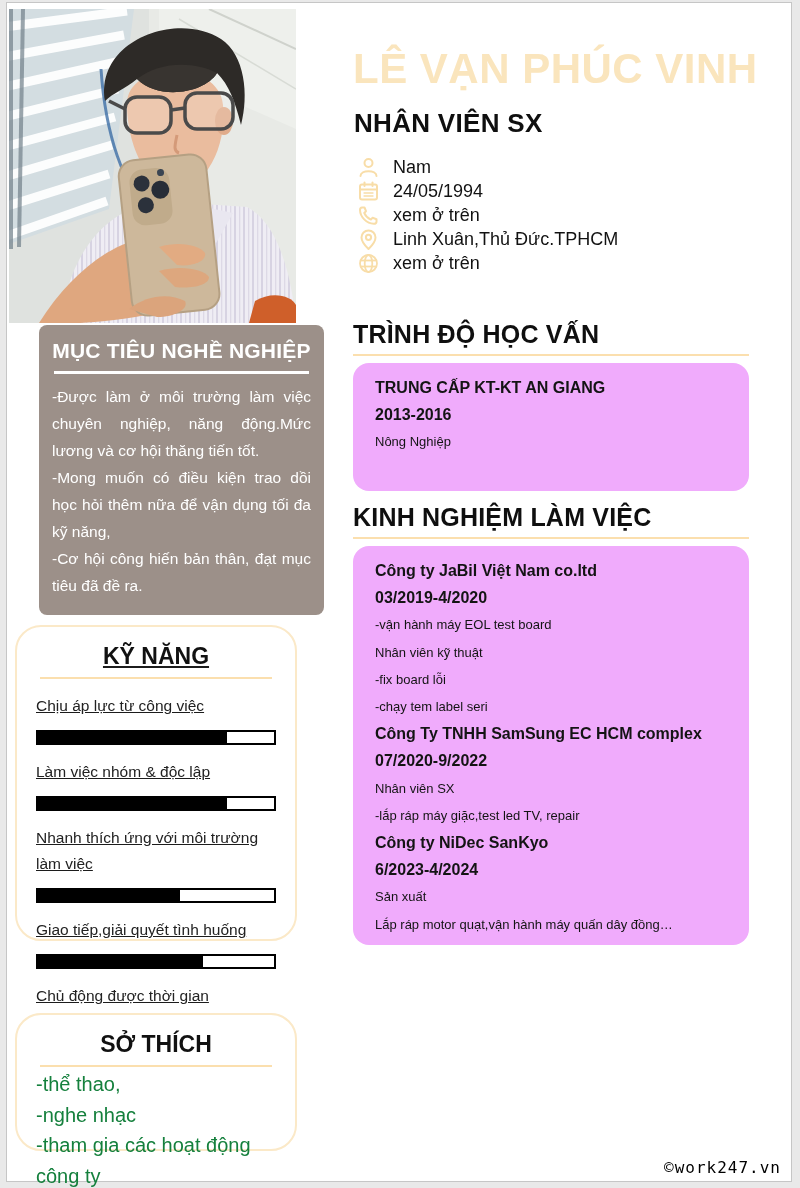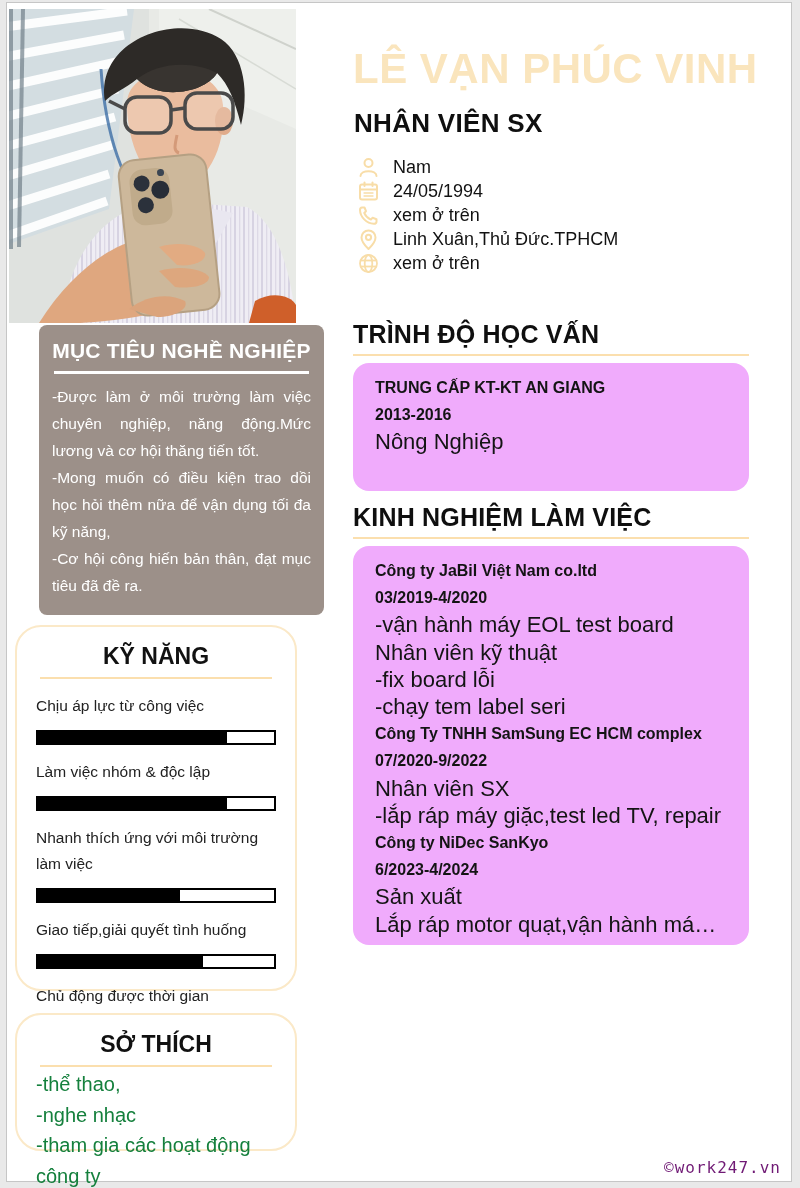--- a/index.html
+++ b/index.html
@@ -28,21 +28,21 @@
     letter-spacing:.2px;
   }
   .objective-rule{height:3px;background:#ffffff;margin:7px 2px 9px 2px;}
   .objective-text p{
     margin:0;font-size:15.5px;line-height:27px;text-align:justify;
   }
   .round-box{
     position:absolute;background:#fff;border:2px solid #fbe9c8;
     border-radius:26px;box-sizing:border-box;padding:12px 19px;
   }
-  .skills-box{left:8px;top:622px;width:282px;height:366px;}
+  .skills-box{left:8px;top:622px;width:282px;height:316px;text-decoration:underline;}
   .hobbies-box{left:8px;top:1010px;width:282px;height:138px;}
   .box-title{
     font-size:23px;font-weight:bold;text-align:center;color:#111;
     line-height:30px;margin-top:2px;
   }
   .box-rule{height:2px;background:#fbdfae;margin:6px 4px 2px 4px;}
   .skill-label{
     font-size:15.5px;color:#222;line-height:26px;margin-top:14px;
   }
   .skill-bar{
@@ -71,30 +71,30 @@
     position:absolute;left:346px;width:400px;font-size:25px;font-weight:bold;
     color:#0f0f0f;letter-spacing:.2px;
   }
   .sec-rule{
     position:absolute;left:346px;width:396px;height:2px;background:#fbdfae;
   }
   .card{
     position:absolute;left:346px;width:396px;background:#f0abfc;
     border-radius:16px;box-sizing:border-box;padding:11px 22px 12px 22px;
   }
-  .card-line{font-size:22px;line-height:27.2px;color:#141414;
+  .card-line{font-size:13px;line-height:27.2px;color:#141414;
     white-space:nowrap;overflow:hidden;text-overflow:ellipsis;}
   .card-line.b{font-weight:bold;font-size:16px;}
   .edu-card{top:360px;height:128px;}
   .exp-card{top:543px;height:399px;}
   .h-edu{top:317px;} .r-edu{top:351px;}
   .h-exp{top:500px;} .r-exp{top:534px;}
   .watermark{
     position:absolute;right:10px;top:1155px;
-    font-family:"DejaVu Sans Mono",monospace;font-size:16px;color:#701a75;
+    font-family:"DejaVu Sans Mono",monospace;font-size:16px;color:#000000;
     letter-spacing:1px;
   }
 </style>
 </head>
 <body>
 
 <div class="page">
 
   <div class="photo">
     <svg width="287" height="314" viewBox="0 0 287 314">

